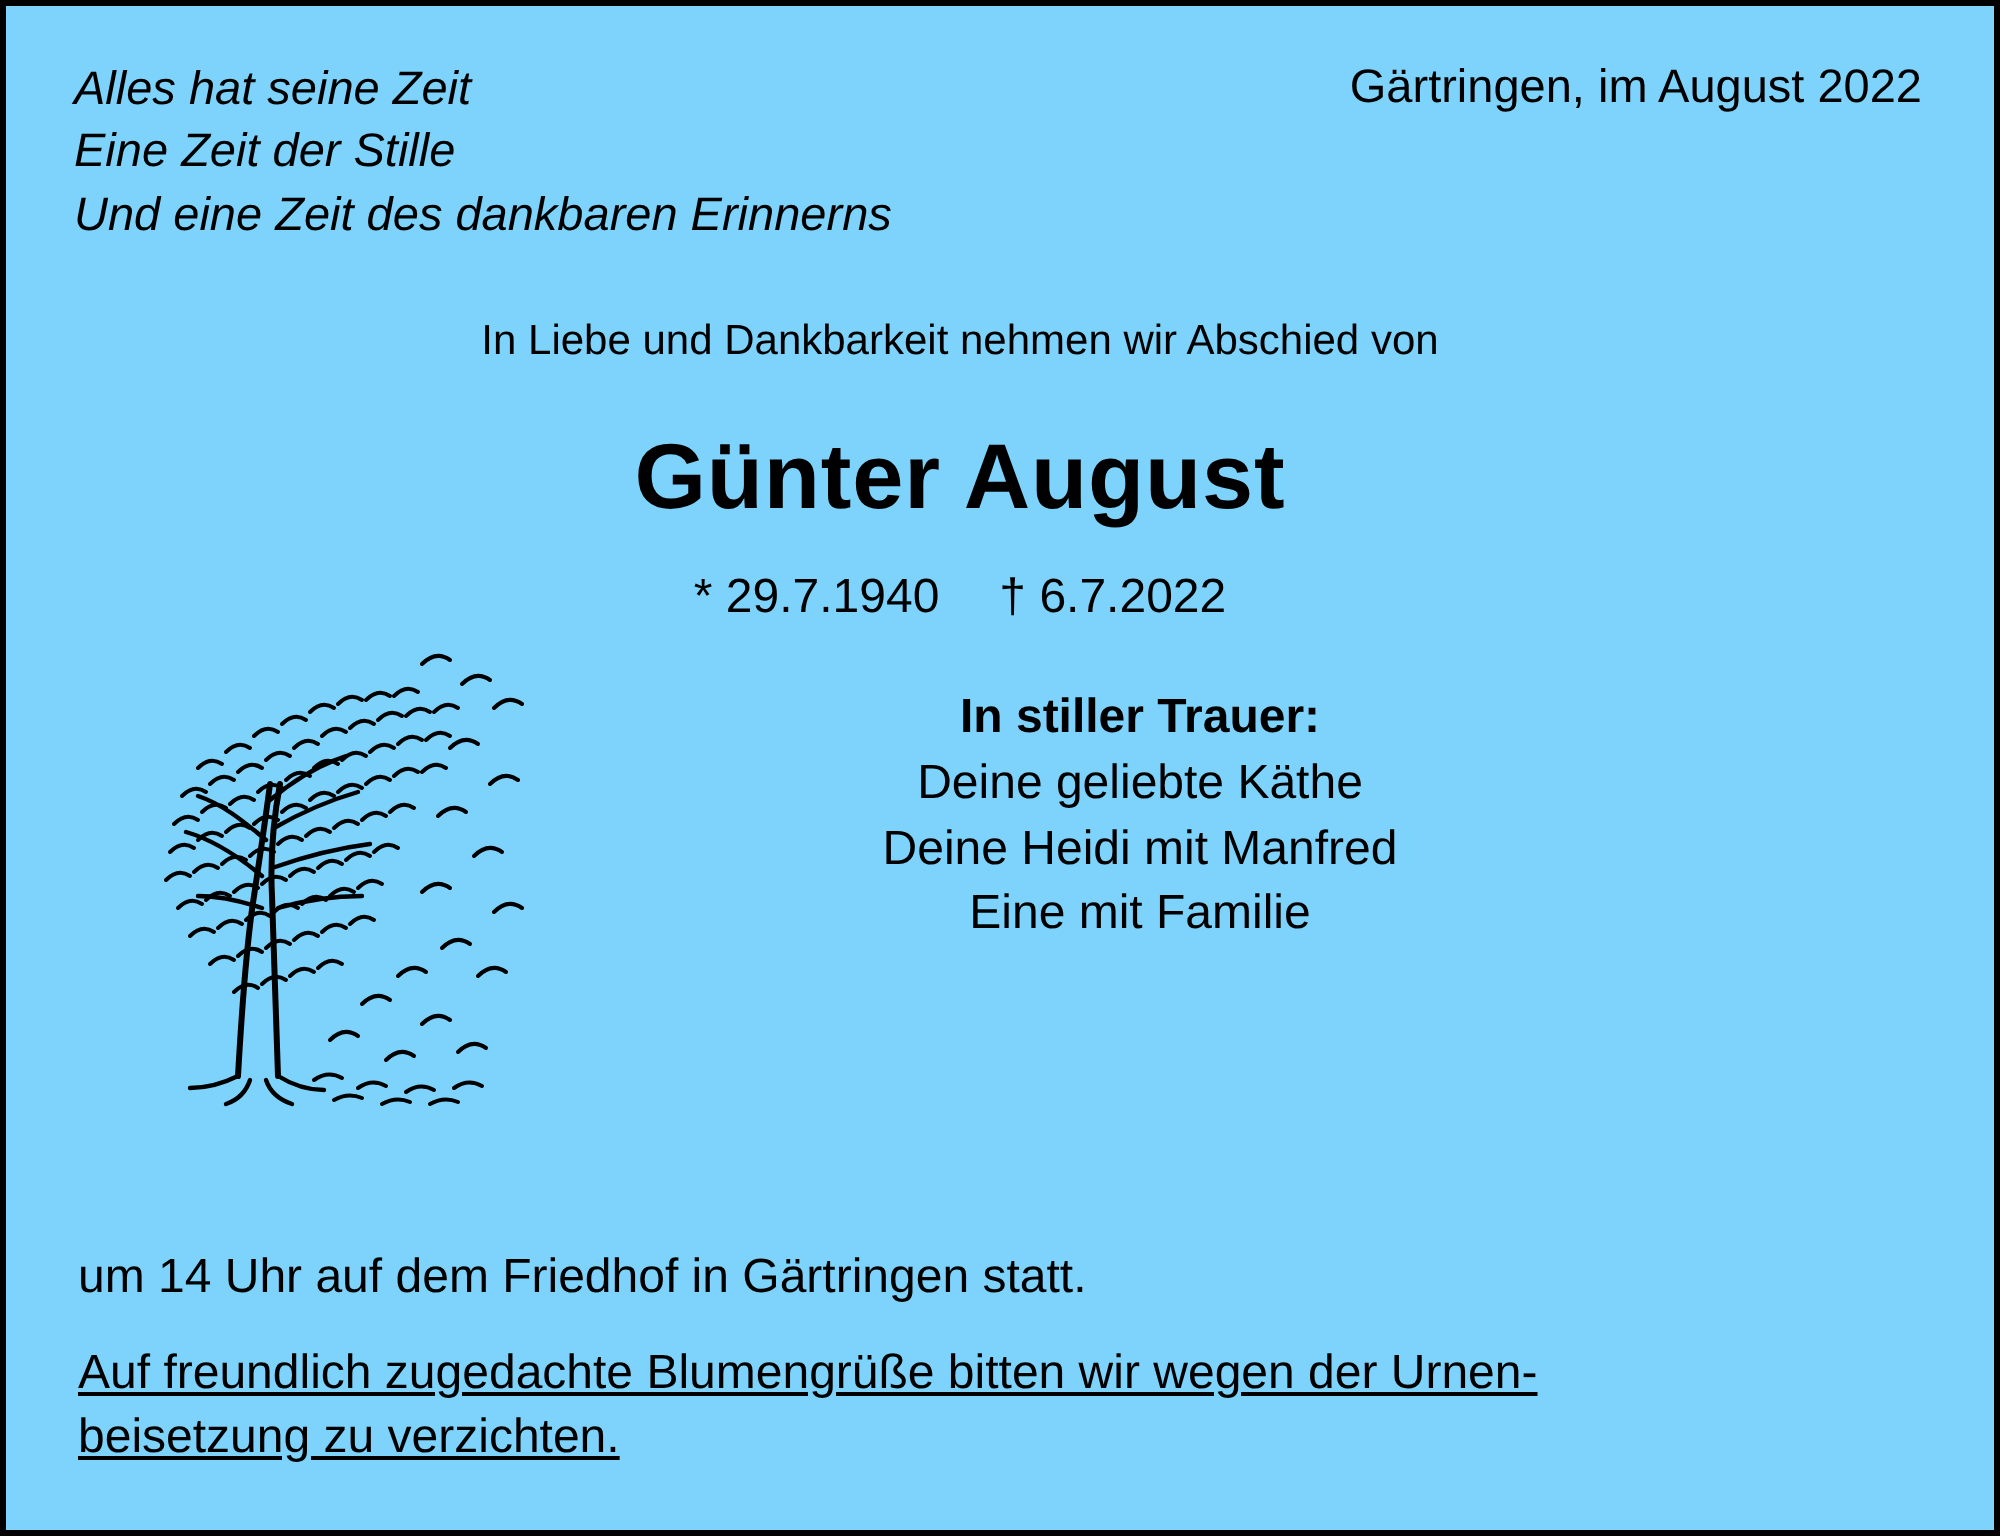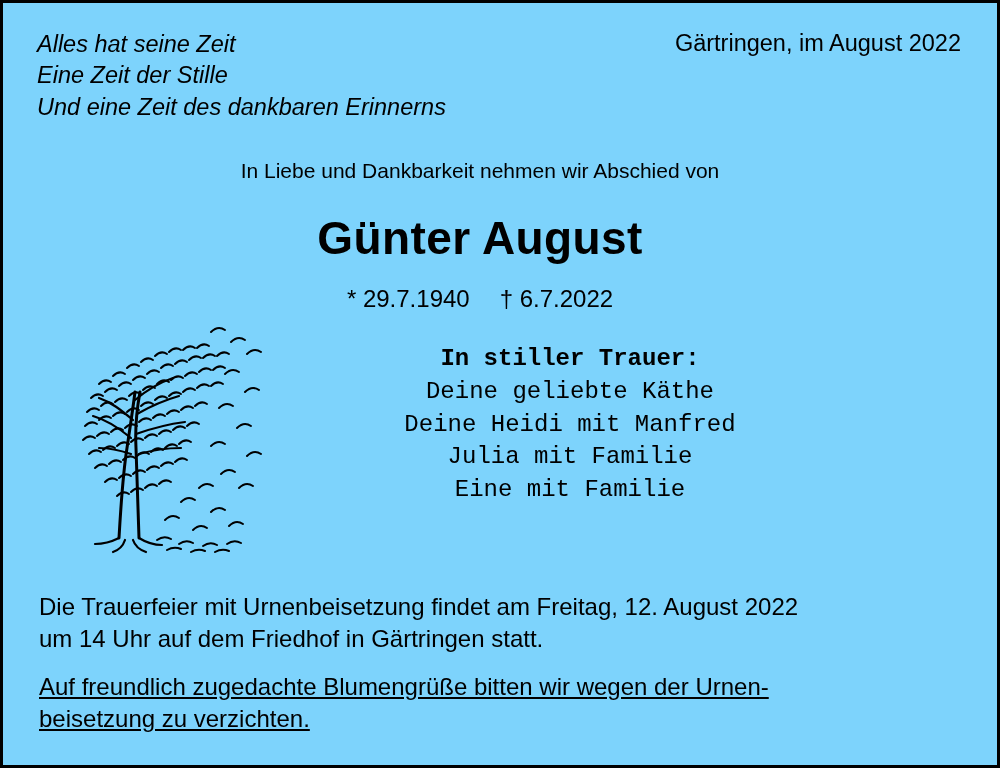--- a/index.html
+++ b/index.html
@@ -73,21 +73,20 @@
   .dates .sep { display: inline-block; width: 30px; }
 
   
   .mourners {
     margin-top: 30px;
     text-align: center;
     padding-left: 270px;
     padding-right: 130px;
     font-size: 24px;
     line-height: 1.37;
-    font-family: Liberation Mono, monospace;
   }
   .mourners .title {
     font-weight: bold;
   }
 
   
   .tree {
     position: absolute;
     left: 58px;
     top: 285px;
@@ -126,21 +125,20 @@
   <div class="name">Günter August</div>
 
   <div class="dates">
     <span>* 29.7.1940</span><span class="sep"></span><span>† 6.7.2022</span>
   </div>
 
   <div class="mourners">
     <div class="title">In stiller Trauer:</div>
     <div>Deine geliebte Käthe</div>
     <div>Deine Heidi mit Manfred</div>
-    <div>Julia mit Familie</div>
     <div>Eine mit Familie</div>
   </div>
 
   <div class="tree">
     <svg viewBox="0 0 240 285" width="240" height="285" aria-hidden="true">
       <g fill="none" stroke="#000" stroke-width="2.2" stroke-linecap="round">
 
         <path d="M58 250 C60 215 62 185 66 160 C69 140 72 120 74 104" stroke-width="3"></path>
         <path d="M78 250 C77 215 76 185 75 160 C74 140 76 120 79 104" stroke-width="3"></path>
 
@@ -257,21 +255,21 @@
           <path d="M106 262 q7 -4 14 -1"></path>
             <path d="M130 264 q7 -4 14 -1"></path>
           <path d="M154 264 q7 -4 14 -1"></path>
         </g>
       </g>
     </svg>
   </div>
 
   <div class="footer">
     <p class="para1">
-      <span>Die Trauerfeier mit Urnenbeisetzung findet am Freitag, 12. August 2022</span><br>
+      <br>
       <span>um 14 Uhr auf dem Friedhof in Gärtringen statt.</span>
     </p>
     <p class="para2">
       <span>Auf freundlich zugedachte Blumengrüße bitten wir wegen der Urnen-</span><br>
       <span>beisetzung zu verzichten.</span>
     </p>
   </div>
 
 </div>
 

